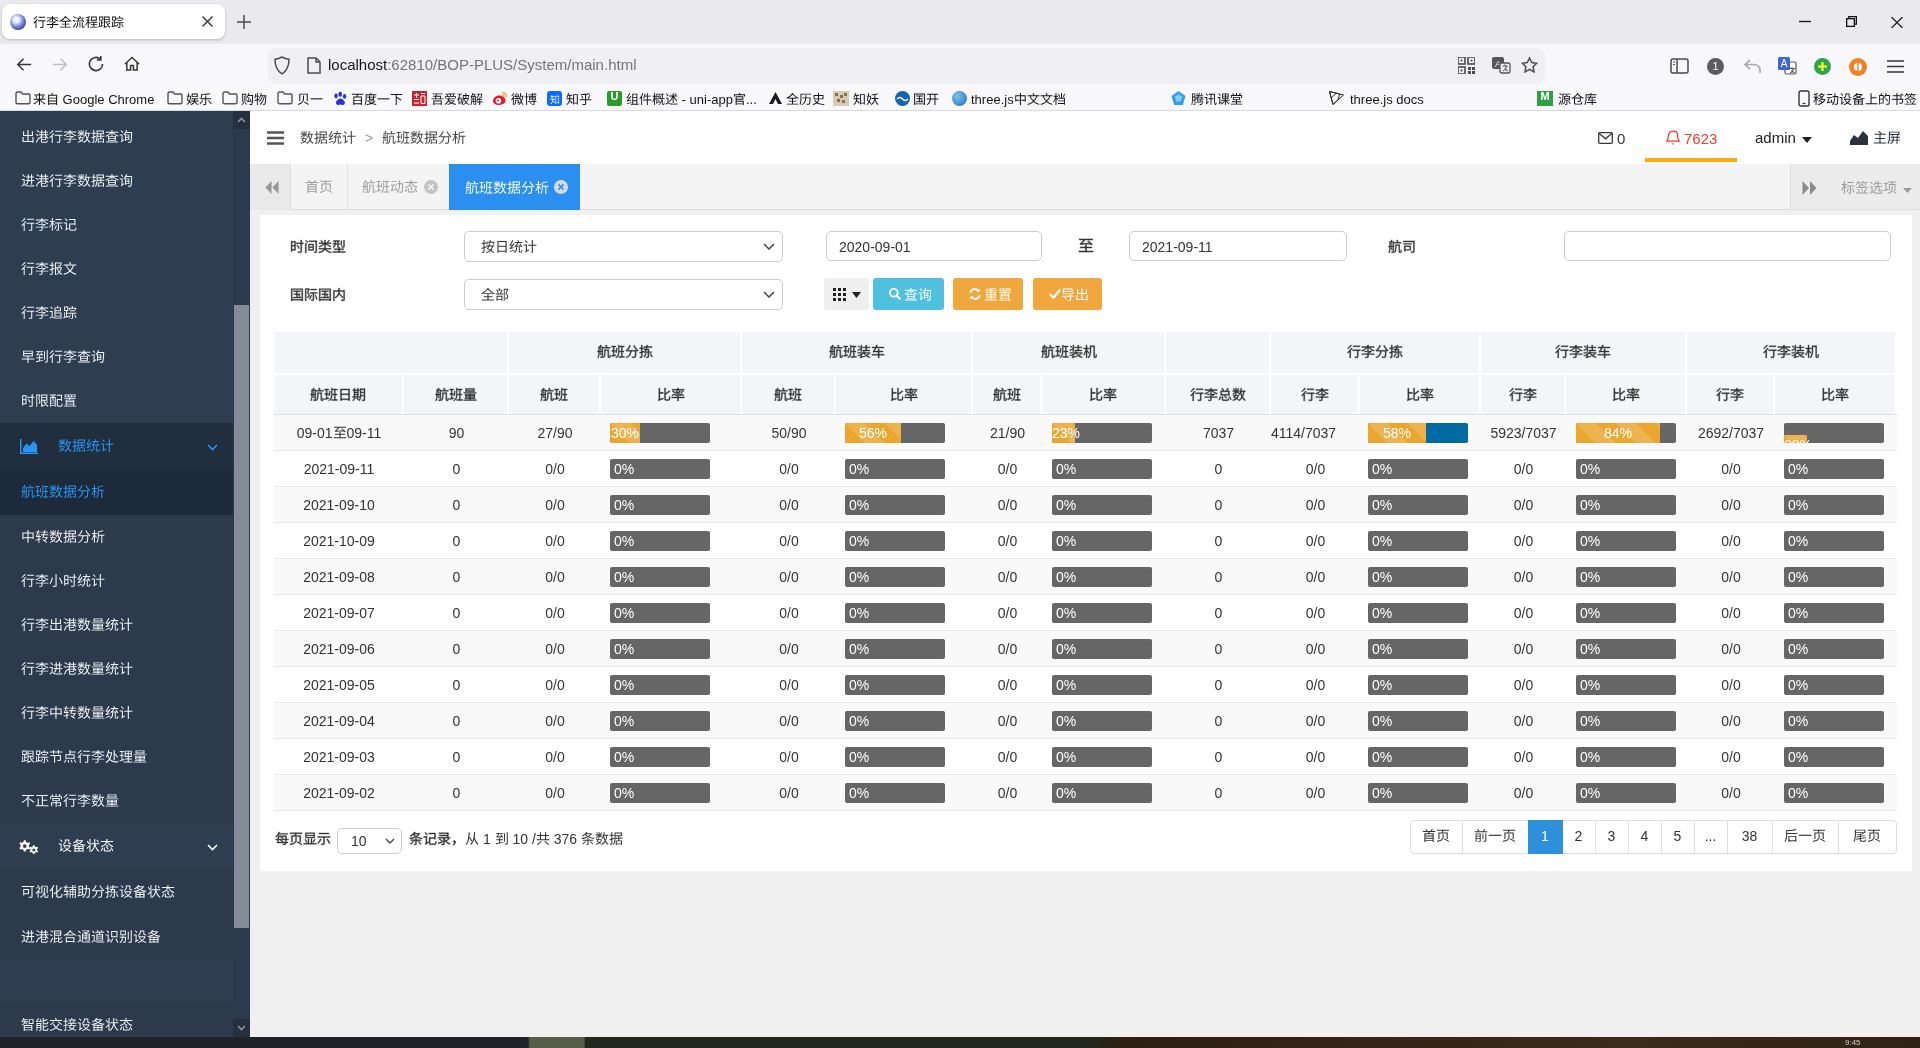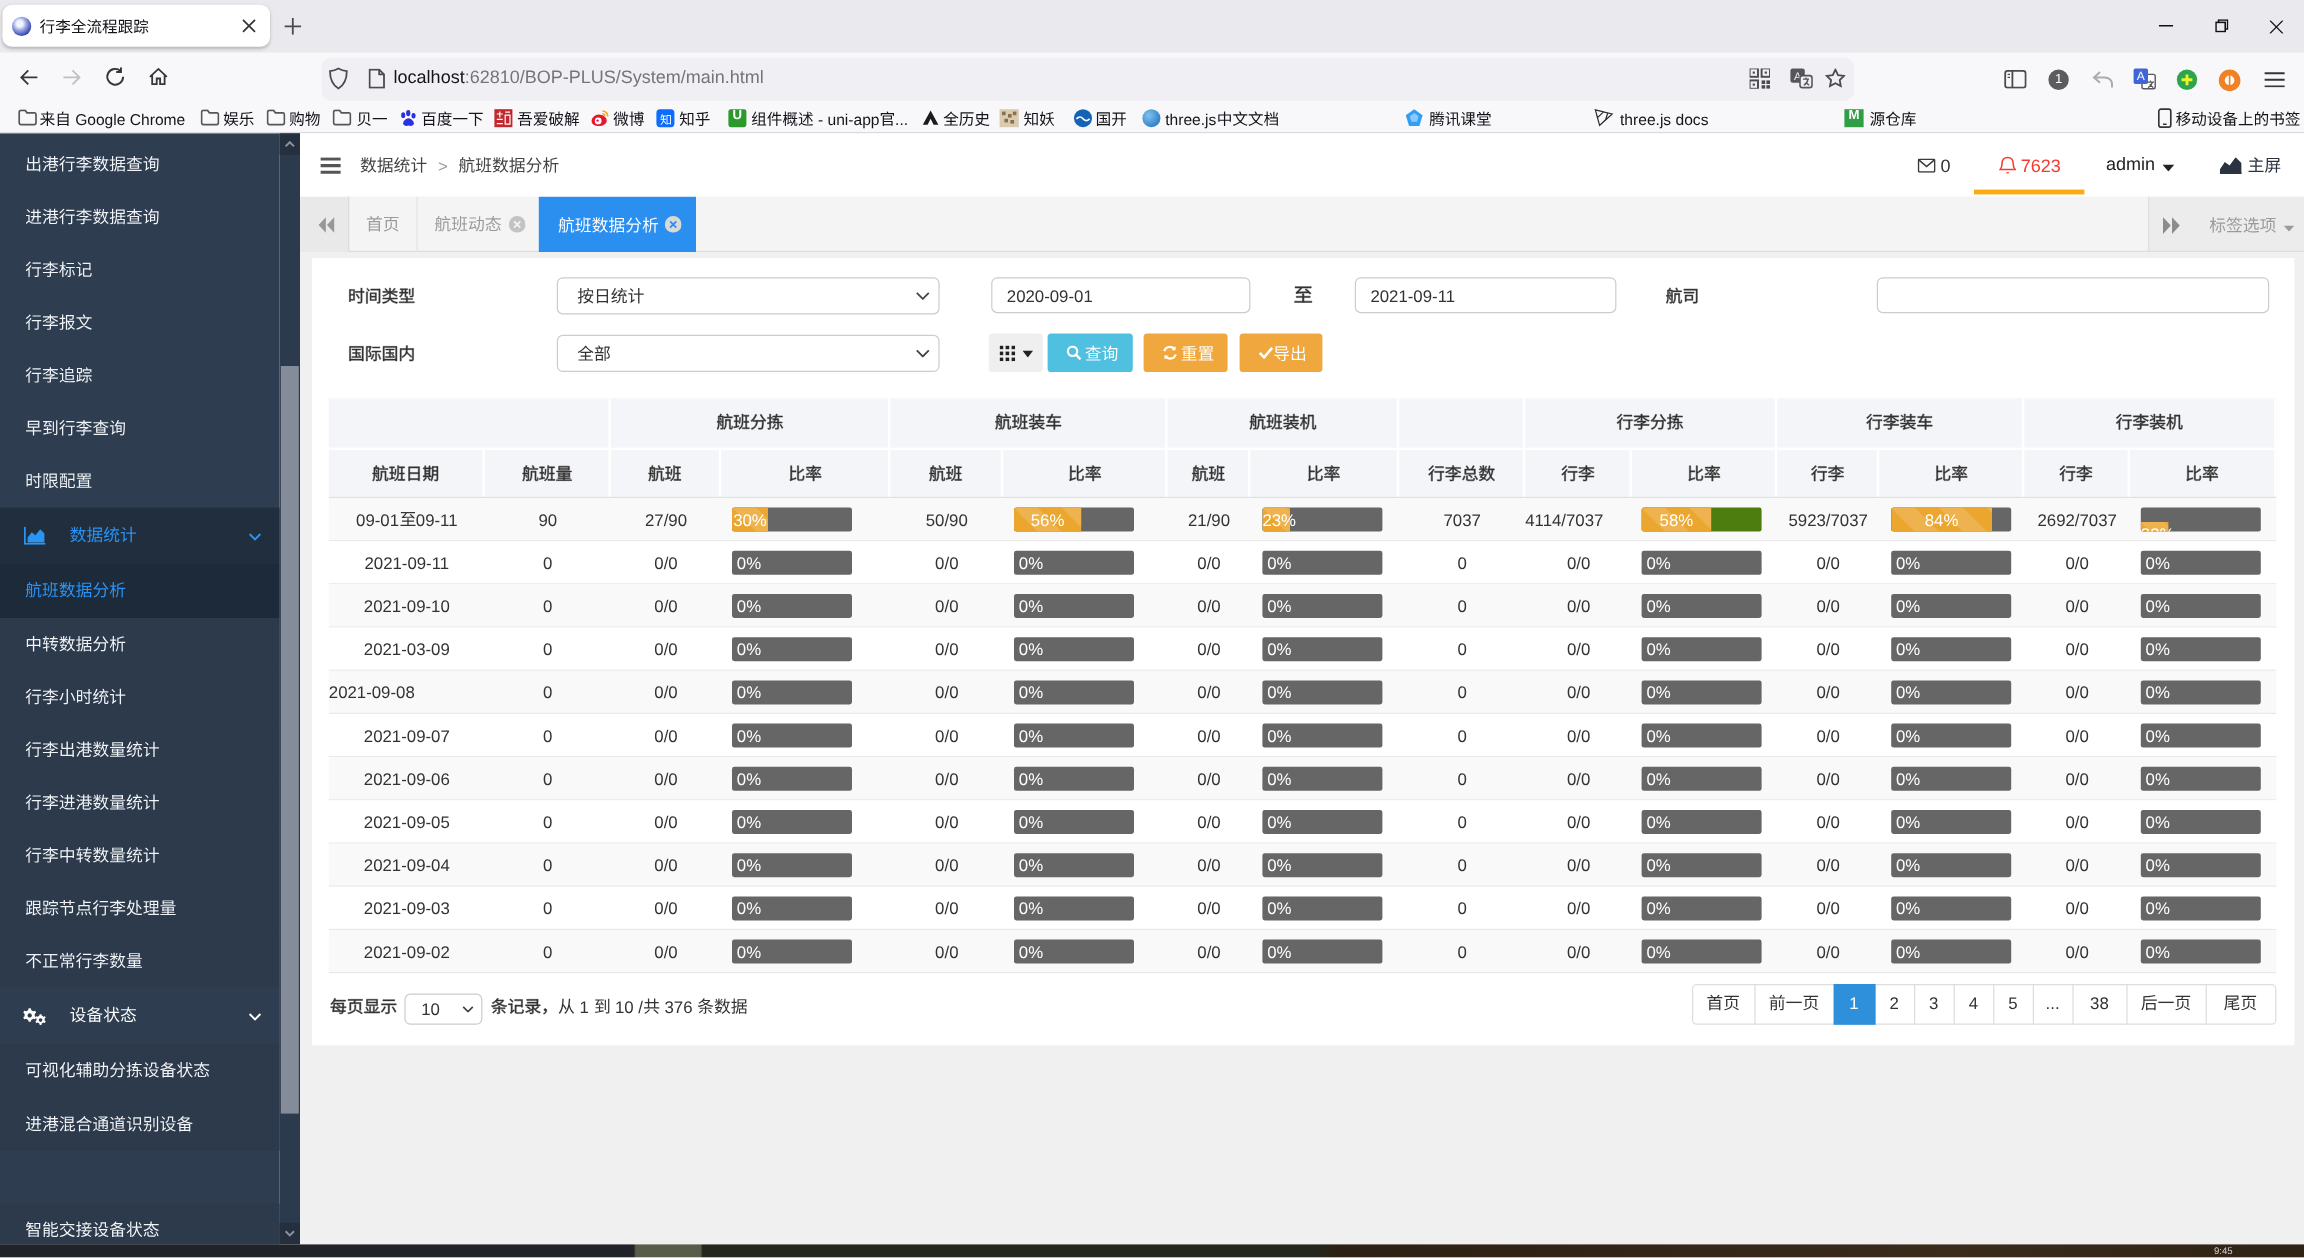--- a/index.html
+++ b/index.html
@@ -1054,21 +1054,21 @@
     <div class="abs row" style="left:1687px;top:304px;width:88px;height:36px;line-height:36px;text-align:center;color:#333">2692/7037</div>
     <div class="abs" style="left:610px;top:312px;width:100px;height:20px;background:#666;border-radius:2px;overflow:hidden">
       <div class="abs" style="left:0;top:0;width:30px;height:20px;background:#eba62f;background-image:linear-gradient(45deg,rgba(255,255,255,.15) 25%,transparent 25%,transparent 50%,rgba(255,255,255,.15) 50%,rgba(255,255,255,.15) 75%,transparent 75%,transparent);background-size:40px 40px;color:#fff;font-size:14px;text-align:center;line-height:20px">30%</div>
     </div>
     <div class="abs" style="left:845px;top:312px;width:100px;height:20px;background:#666;border-radius:2px;overflow:hidden">
       <div class="abs" style="left:0;top:0;width:56px;height:20px;background:#eba62f;background-image:linear-gradient(45deg,rgba(255,255,255,.15) 25%,transparent 25%,transparent 50%,rgba(255,255,255,.15) 50%,rgba(255,255,255,.15) 75%,transparent 75%,transparent);background-size:40px 40px;color:#fff;font-size:14px;text-align:center;line-height:20px">56%</div>
     </div>
     <div class="abs" style="left:1052px;top:312px;width:100px;height:20px;background:#666;border-radius:2px;overflow:hidden">
       <div class="abs" style="left:0;top:0;width:23px;height:20px;background:#eba62f;background-image:linear-gradient(45deg,rgba(255,255,255,.15) 25%,transparent 25%,transparent 50%,rgba(255,255,255,.15) 50%,rgba(255,255,255,.15) 75%,transparent 75%,transparent);background-size:40px 40px;color:#fff;font-size:14px;text-align:right;line-height:20px">23%</div>
     </div>
-    <div class="abs" style="left:1368px;top:312px;width:100px;height:20px;background:#4d7c0f;border-radius:2px;overflow:hidden">
+    <div class="abs" style="left:1368px;top:312px;width:100px;height:20px;background:#0369a1;border-radius:2px;overflow:hidden">
       <div class="abs" style="left:0;top:0;width:58px;height:20px;background:#eba62f;background-image:linear-gradient(45deg,rgba(255,255,255,.15) 25%,transparent 25%,transparent 50%,rgba(255,255,255,.15) 50%,rgba(255,255,255,.15) 75%,transparent 75%,transparent);background-size:40px 40px;color:#fff;font-size:14px;text-align:center;line-height:20px">58%</div>
     </div>
     <div class="abs" style="left:1576px;top:312px;width:100px;height:20px;background:#666;border-radius:2px;overflow:hidden">
       <div class="abs" style="left:0;top:0;width:84px;height:20px;background:#eba62f;background-image:linear-gradient(45deg,rgba(255,255,255,.15) 25%,transparent 25%,transparent 50%,rgba(255,255,255,.15) 50%,rgba(255,255,255,.15) 75%,transparent 75%,transparent);background-size:40px 40px;color:#fff;font-size:14px;text-align:center;line-height:20px">84%</div>
     </div>
     <div class="abs" style="left:1784px;top:312px;width:100px;height:20px;background:#666;border-radius:2px;overflow:hidden">
       <div class="abs" style="left:0;top:12px;width:23px;height:20px;background:#eba62f;background-image:linear-gradient(45deg,rgba(255,255,255,.15) 25%,transparent 25%,transparent 50%,rgba(255,255,255,.15) 50%,rgba(255,255,255,.15) 75%,transparent 75%,transparent);background-size:40px 40px;color:#fff;font-size:14px;text-align:center;line-height:20px">38%</div>
     </div>
     <div class="abs" style="left:274px;top:340px;width:1623px;height:36px;background:#fff;border-bottom:1px solid #e9e9e9"></div>
     <div class="abs row" style="left:274px;top:340px;width:130px;height:36px;line-height:36px;text-align:center;color:#333">2021-09-11</div>
@@ -1120,21 +1120,21 @@
     <div class="abs" style="left:1368px;top:384px;width:100px;height:20px;background:#666;border-radius:2px;overflow:hidden">
       <div class="abs" style="left:4px;top:0;height:20px;color:#fff;font-size:14px;line-height:20px">0%</div>
     </div>
     <div class="abs" style="left:1576px;top:384px;width:100px;height:20px;background:#666;border-radius:2px;overflow:hidden">
       <div class="abs" style="left:4px;top:0;height:20px;color:#fff;font-size:14px;line-height:20px">0%</div>
     </div>
     <div class="abs" style="left:1784px;top:384px;width:100px;height:20px;background:#666;border-radius:2px;overflow:hidden">
       <div class="abs" style="left:4px;top:0;height:20px;color:#fff;font-size:14px;line-height:20px">0%</div>
     </div>
     <div class="abs" style="left:274px;top:412px;width:1623px;height:36px;background:#fff;border-bottom:1px solid #e9e9e9"></div>
-    <div class="abs row" style="left:274px;top:412px;width:130px;height:36px;line-height:36px;text-align:center;color:#333">2021-03-09</div>
+    <div class="abs row" style="left:274px;top:412px;width:130px;height:36px;line-height:36px;text-align:center;color:#333">2021-10-09</div>
     <div class="abs row" style="left:404px;top:412px;width:105px;height:36px;line-height:36px;text-align:center;color:#333">0</div>
     <div class="abs row" style="left:509px;top:412px;width:92px;height:36px;line-height:36px;text-align:center;color:#333">0/0</div>
     <div class="abs row" style="left:742px;top:412px;width:94px;height:36px;line-height:36px;text-align:center;color:#333">0/0</div>
     <div class="abs row" style="left:973px;top:412px;width:69px;height:36px;line-height:36px;text-align:center;color:#333">0/0</div>
     <div class="abs row" style="left:1166px;top:412px;width:105px;height:36px;line-height:36px;text-align:center;color:#333">0</div>
     <div class="abs row" style="left:1271px;top:412px;width:89px;height:36px;line-height:36px;text-align:center;color:#333">0/0</div>
     <div class="abs row" style="left:1481px;top:412px;width:85px;height:36px;line-height:36px;text-align:center;color:#333">0/0</div>
     <div class="abs row" style="left:1687px;top:412px;width:88px;height:36px;line-height:36px;text-align:center;color:#333">0/0</div>
     <div class="abs" style="left:610px;top:420px;width:100px;height:20px;background:#666;border-radius:2px;overflow:hidden">
       <div class="abs" style="left:4px;top:0;height:20px;color:#fff;font-size:14px;line-height:20px">0%</div>
@@ -1148,21 +1148,21 @@
     <div class="abs" style="left:1368px;top:420px;width:100px;height:20px;background:#666;border-radius:2px;overflow:hidden">
       <div class="abs" style="left:4px;top:0;height:20px;color:#fff;font-size:14px;line-height:20px">0%</div>
     </div>
     <div class="abs" style="left:1576px;top:420px;width:100px;height:20px;background:#666;border-radius:2px;overflow:hidden">
       <div class="abs" style="left:4px;top:0;height:20px;color:#fff;font-size:14px;line-height:20px">0%</div>
     </div>
     <div class="abs" style="left:1784px;top:420px;width:100px;height:20px;background:#666;border-radius:2px;overflow:hidden">
       <div class="abs" style="left:4px;top:0;height:20px;color:#fff;font-size:14px;line-height:20px">0%</div>
     </div>
     <div class="abs" style="left:274px;top:448px;width:1623px;height:36px;background:#f9f9f9;border-bottom:1px solid #e9e9e9"></div>
-    <div class="abs row" style="left:274px;top:448px;width:130px;height:36px;line-height:36px;text-align:left;color:#333">2021-09-08</div>
+    <div class="abs row" style="left:274px;top:448px;width:130px;height:36px;line-height:36px;text-align:center;color:#333">2021-09-08</div>
     <div class="abs row" style="left:404px;top:448px;width:105px;height:36px;line-height:36px;text-align:center;color:#333">0</div>
     <div class="abs row" style="left:509px;top:448px;width:92px;height:36px;line-height:36px;text-align:center;color:#333">0/0</div>
     <div class="abs row" style="left:742px;top:448px;width:94px;height:36px;line-height:36px;text-align:center;color:#333">0/0</div>
     <div class="abs row" style="left:973px;top:448px;width:69px;height:36px;line-height:36px;text-align:center;color:#333">0/0</div>
     <div class="abs row" style="left:1166px;top:448px;width:105px;height:36px;line-height:36px;text-align:center;color:#333">0</div>
     <div class="abs row" style="left:1271px;top:448px;width:89px;height:36px;line-height:36px;text-align:center;color:#333">0/0</div>
     <div class="abs row" style="left:1481px;top:448px;width:85px;height:36px;line-height:36px;text-align:center;color:#333">0/0</div>
     <div class="abs row" style="left:1687px;top:448px;width:88px;height:36px;line-height:36px;text-align:center;color:#333">0/0</div>
     <div class="abs" style="left:610px;top:456px;width:100px;height:20px;background:#666;border-radius:2px;overflow:hidden">
       <div class="abs" style="left:4px;top:0;height:20px;color:#fff;font-size:14px;line-height:20px">0%</div>

